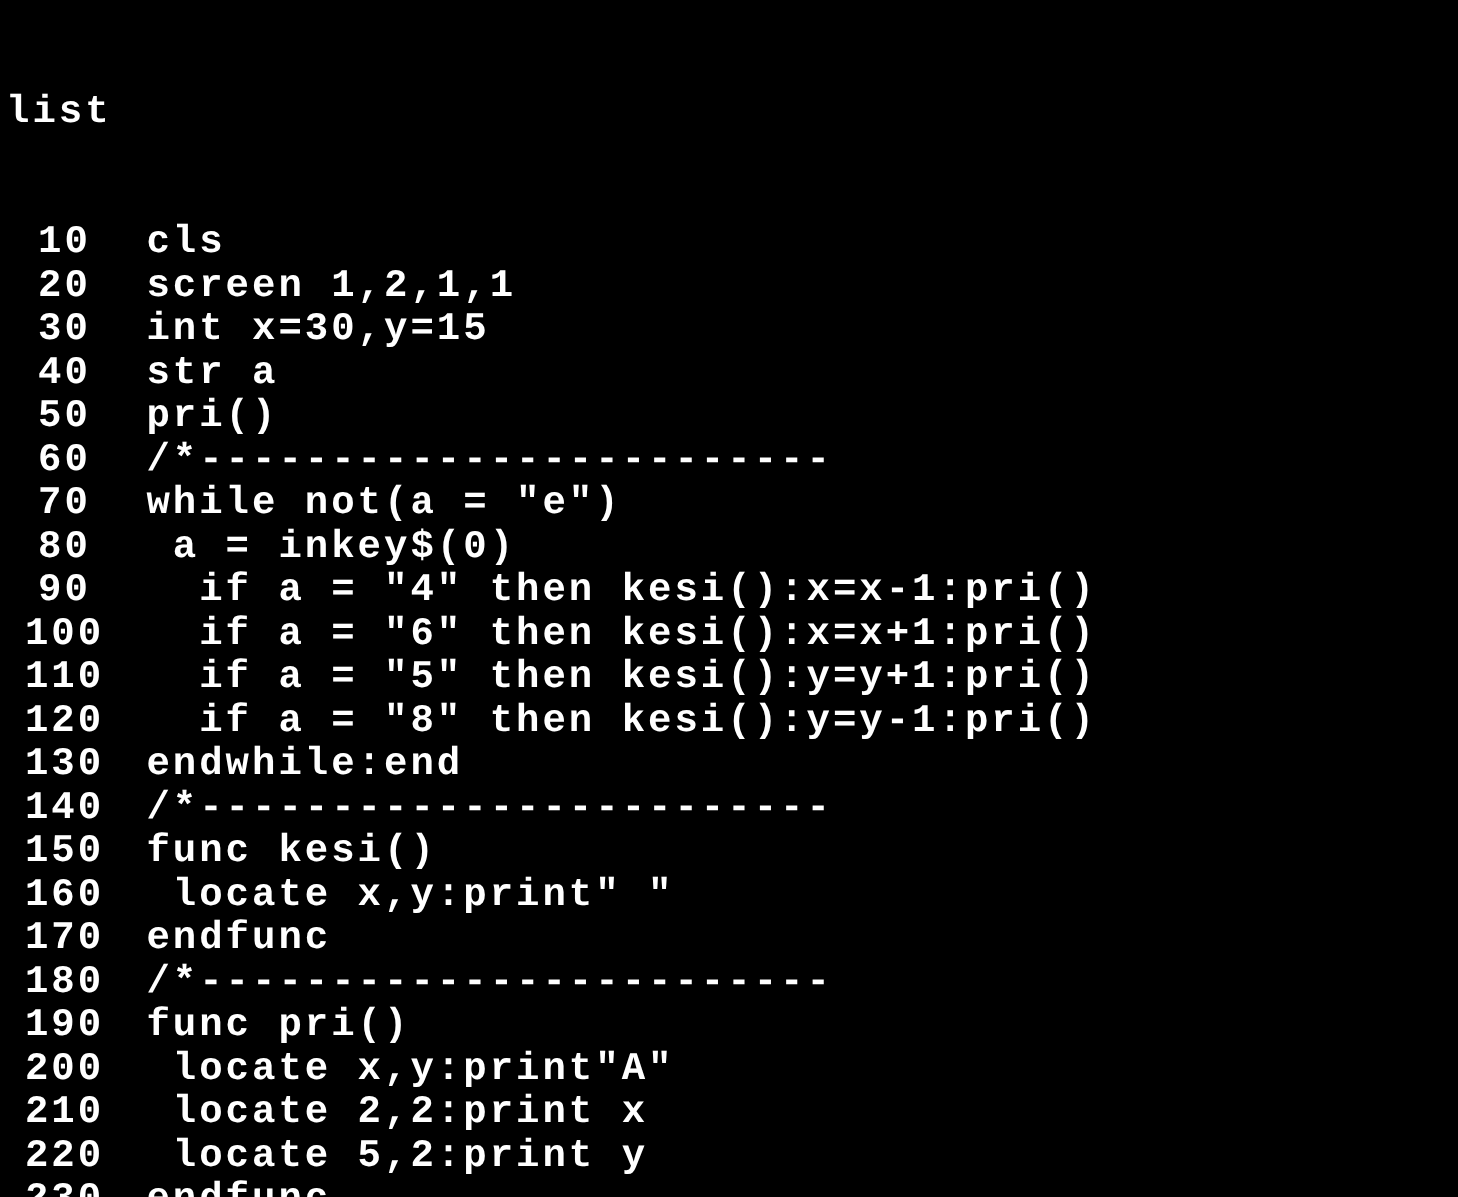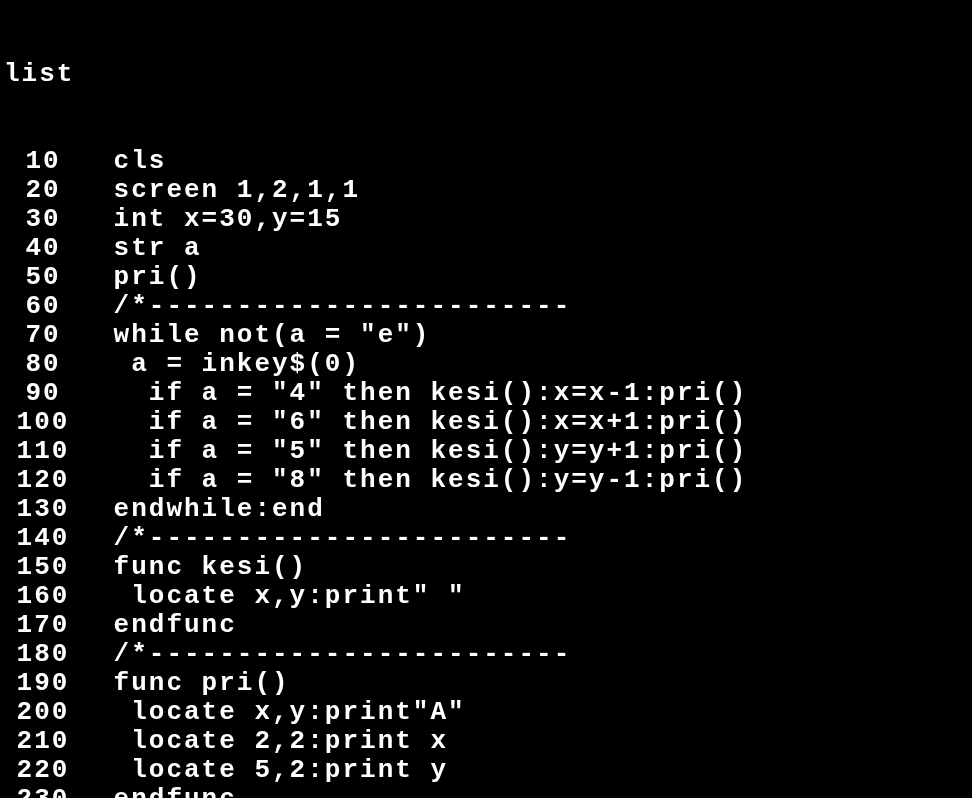--- a/index.html
+++ b/index.html
@@ -25,21 +25,20 @@
     display: flex;
   }
   .lineno {
     display: inline-block;
     width: 5ch;
     text-align: center;
     padding-right: 1ch;
   }
   .code {
     display: inline-block;
-    margin-left: 16px;
   }
   .cmd {
     padding-left: 0;
     text-align: right;
   }
 </style>
 </head>
 <body>
 
 <div class="terminal">

